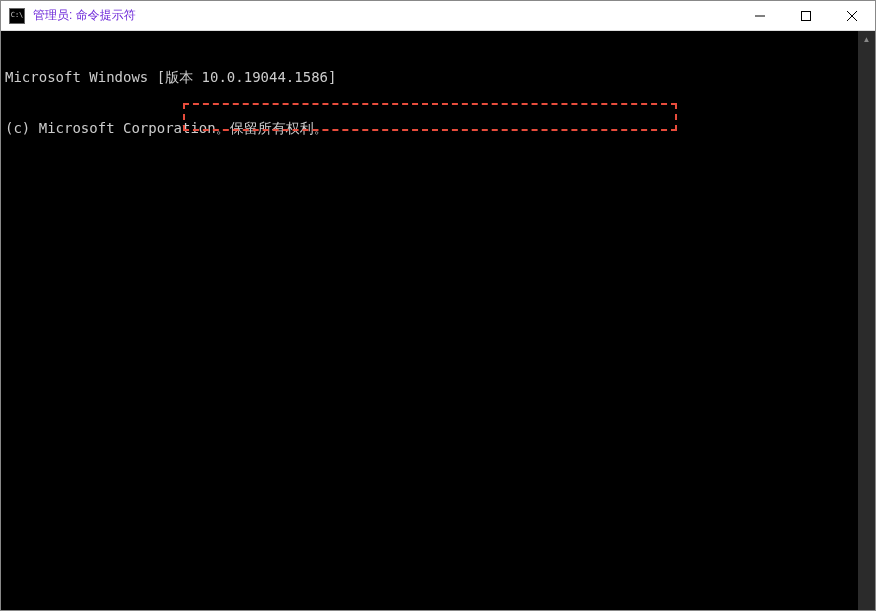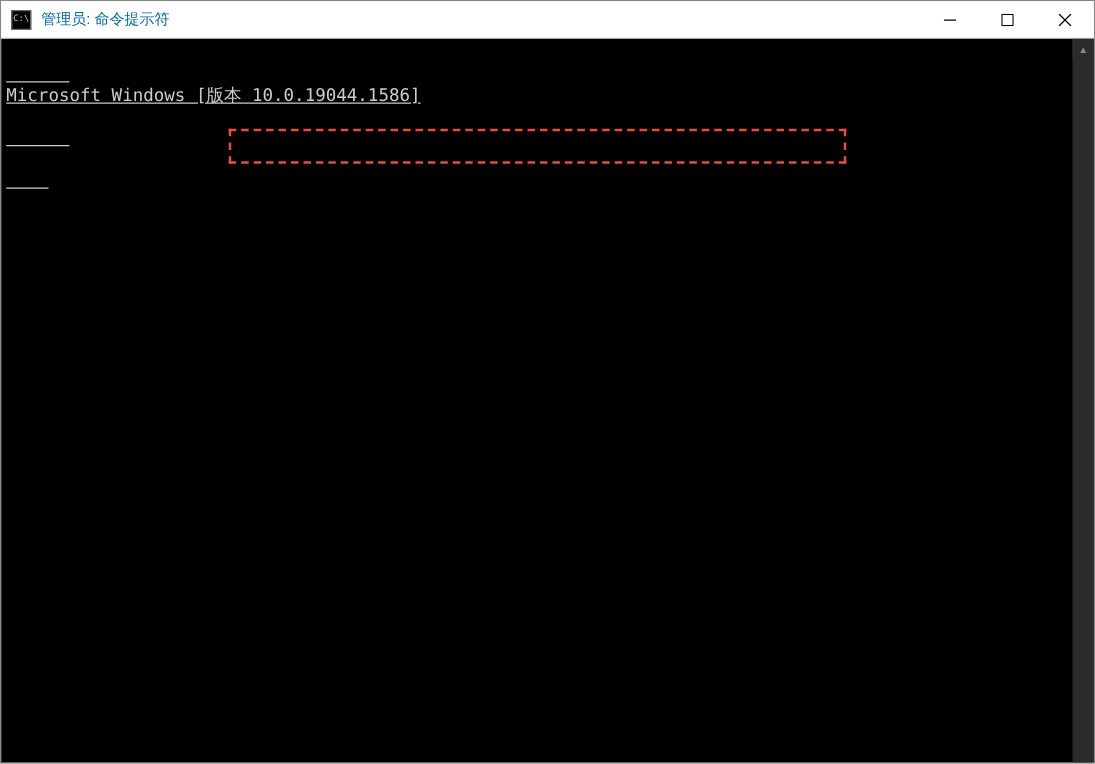--- a/index.html
+++ b/index.html
@@ -39,21 +39,21 @@
       align-items: center;
       justify-content: center;
       color: #ccc;
       font-size: 7px;
       font-family: monospace;
       line-height: 1;
       border: 1px solid #666;
     }
     .titlebar-title {
       font-size: 12px;
-      color: #0369a1;
+      color: #6d28d9;
       flex: 1;
     }
     .window-controls {
       display: flex;
       height: 100%;
     }
     .window-control {
       width: 46px;
       height: 100%;
       display: flex;
@@ -71,21 +71,20 @@
       position: relative;
       overflow: hidden;
     }
     .terminal-content {
       padding: 4px 4px;
       font-family: "NSimSun", "SimSun", "Consolas", monospace;
       font-size: 14px;
       line-height: 17px;
       color: #ccc;
       white-space: pre;
-      text-decoration: underline;
     }
     .terminal-line {
       display: block;
     }
     .highlight-box {
       position: absolute;
       border: 2px dashed #e74c3c;
       pointer-events: none;
     }
     .scrollbar {
@@ -137,20 +136,21 @@
         <svg viewBox="0 0 10 10">
             <line x1="0" y1="0" x2="10" y2="10" stroke="#000" stroke-width="1"></line>
             <line x1="10" y1="0" x2="0" y2="10" stroke="#000" stroke-width="1"></line>
           </svg>
       </div>
     </div>
   </div>
   <div class="terminal">
     <div class="terminal-content">
       <span class="terminal-line">Microsoft Windows [版本 10.0.19044.1586]</span>
+      <span class="terminal-line">(c) Microsoft Corporation。保留所有权利。</span>
       <span class="terminal-line"></span>
     </div>
     <div class="highlight-box" style="top: 72px; left: 182px; width: 494px; height: 28px;"></div>
     <div class="scrollbar">
       <div class="scrollbar-button">▲</div>
     </div>
   </div>
 </div>
 
 </body></html>

